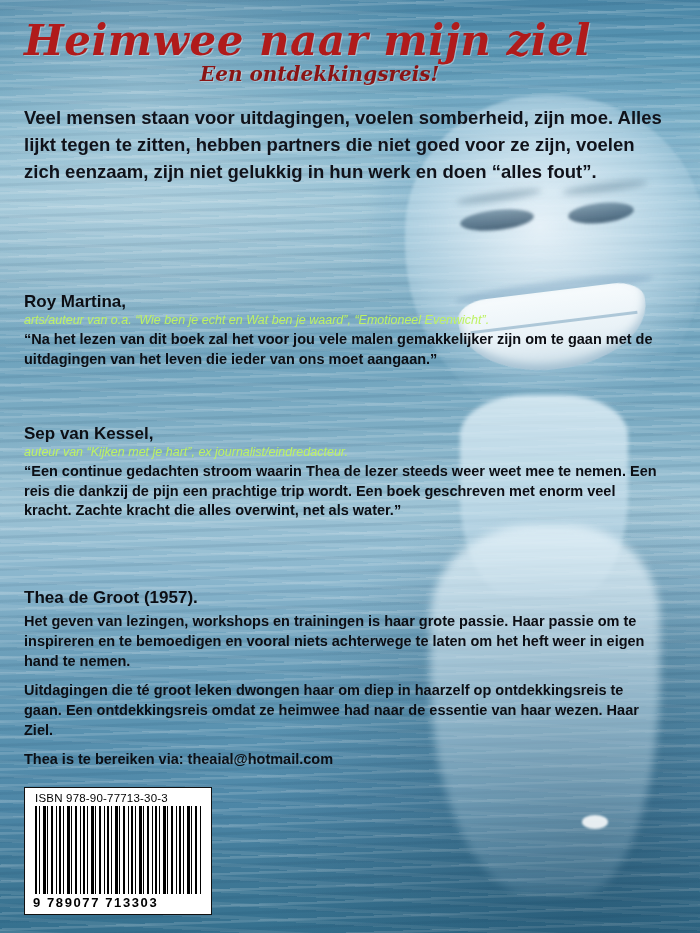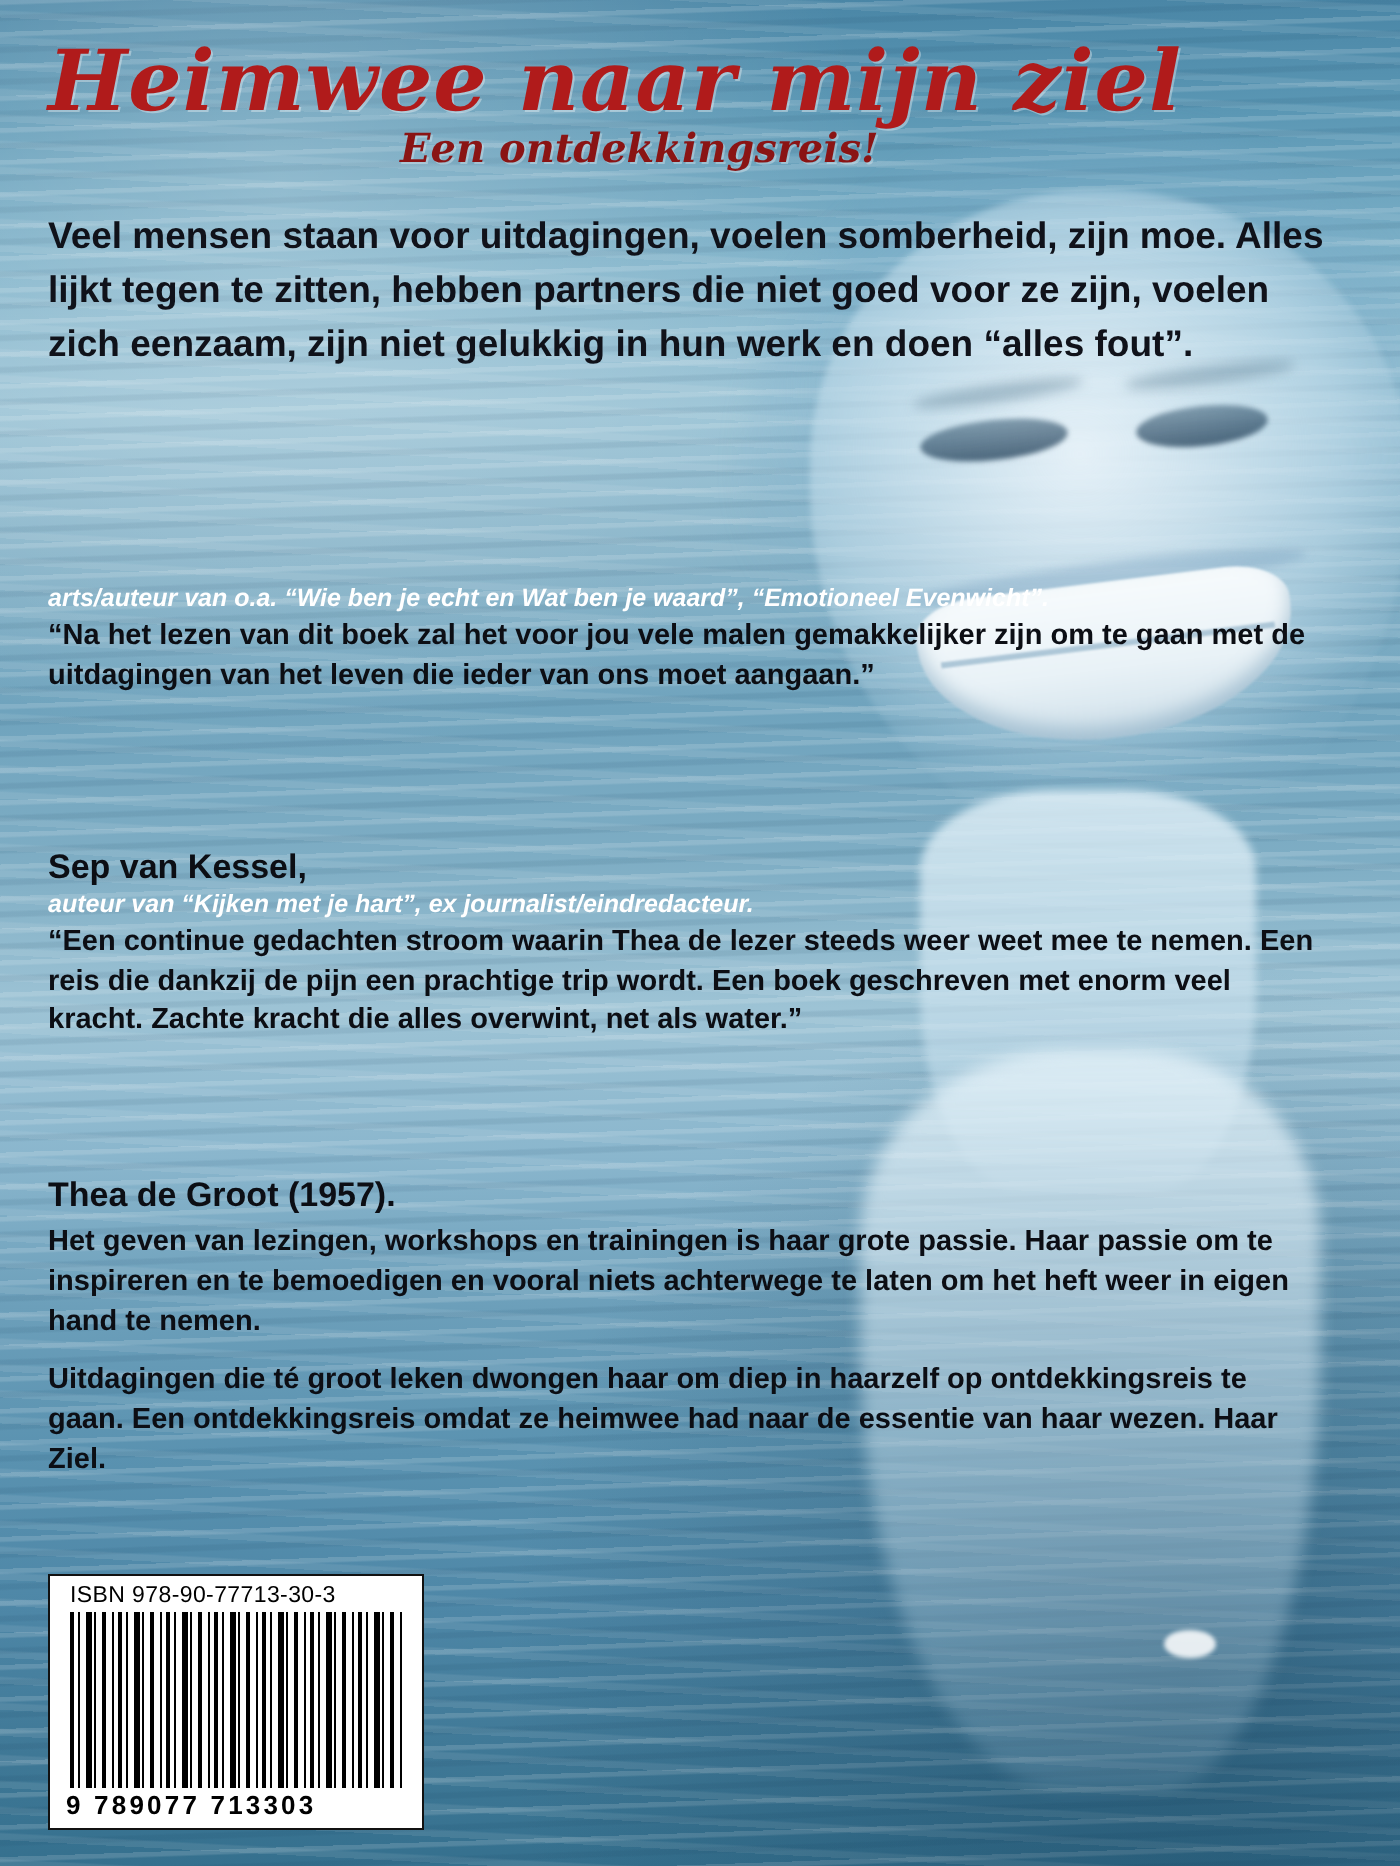--- a/index.html
+++ b/index.html
@@ -237,22 +237,22 @@
   .block { position: absolute; left: 24px; width: 640px; }
   .name {
     font-size: 17px;
     font-weight: bold;
     color: #0c0e14;
     margin: 0 0 1px 0;
   }
   .role {
     font-size: 12.5px;
     font-style: italic;
-    font-weight: bold;
-    color: #ffffff;
+    font-weight: normal;
+    color: #bef264;
     margin: 0 0 3px 0;
   }
   .quote {
     font-size: 14.5px;
     line-height: 19.5px;
     font-weight: bold;
     color: #0c0e14;
     margin: 0;
   }
 
@@ -343,34 +343,36 @@
   </div>
 
   <div class="content">
 
     <div class="title">Heimwee naar mijn ziel</div>
     <div class="subtitle">Een ontdekkingsreis!</div>
 
     <div class="intro">Veel mensen staan voor uitdagingen, voelen somberheid, zijn moe. Alles lijkt tegen te zitten, hebben partners die niet goed voor ze zijn, voelen zich eenzaam, zijn niet gelukkig in hun werk en doen “alles fout”.</div>
 
     <div class="block" style="top: 292px;">
+      <p class="name">Roy Martina,</p>
       <p class="role">arts/auteur van o.a. “Wie ben je echt en Wat ben je waard”, “Emotioneel Evenwicht”.</p>
       <p class="quote">“Na het lezen van dit boek zal het voor jou vele malen gemakkelijker zijn om te gaan met de uitdagingen van het leven die ieder van ons moet aangaan.”</p>
     </div>
 
     <div class="block" style="top: 424px;">
       <p class="name">Sep van Kessel,</p>
       <p class="role">auteur van “Kijken met je hart”, ex journalist/eindredacteur.</p>
       <p class="quote">“Een continue gedachten stroom waarin Thea de lezer steeds weer weet mee te nemen. Een reis die dankzij de pijn een prachtige trip wordt. Een boek geschreven met enorm veel kracht. Zachte kracht die alles overwint, net als water.”</p>
     </div>
 
     <div class="block" style="top: 588px;">
       <p class="bio-name">Thea de Groot (1957).</p>
       <p class="bio-text">Het geven van lezingen, workshops en trainingen is haar grote passie. Haar passie om te inspireren en te bemoedigen en vooral niets achterwege te laten om het heft weer in eigen hand te nemen.</p>
       <p class="bio-text">Uitdagingen die té groot leken dwongen haar om diep in haarzelf op ontdekkingsreis te gaan. Een ontdekkingsreis omdat ze heimwee had naar de essentie van haar wezen. Haar Ziel.</p>
+      <p class="bio-contact">Thea is te bereiken via: theaial@hotmail.com</p>
     </div>
 
     <div class="barcode-box">
       <div class="isbn">ISBN 978-90-77713-30-3</div>
       <div class="bars"></div>
       <div class="digits">9 789077 713303</div>
     </div>
 
   </div>
 </div>

